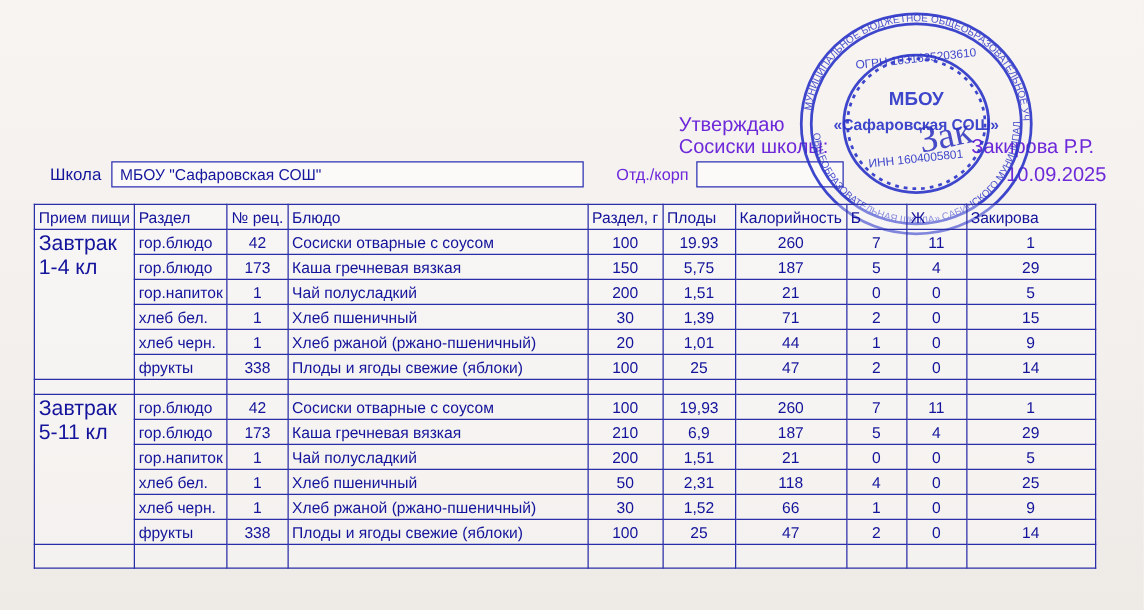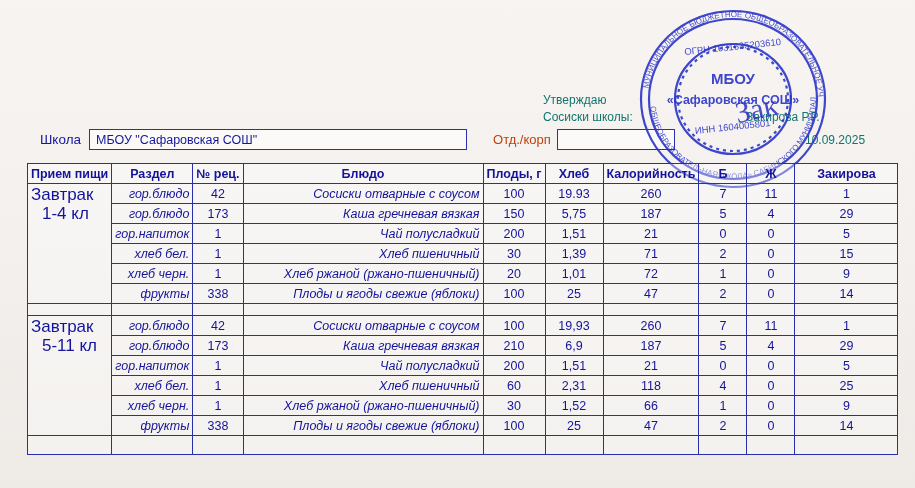--- a/index.html
+++ b/index.html
@@ -12,22 +12,22 @@
     overflow:hidden;
   }
   .sheet{
     position:absolute;inset:0;
     background:linear-gradient(180deg,#f7f4f1 0%,#f2efec 60%,#eeeae6 100%);
   }
   
   .approve{
     position:absolute;
     left:543px;top:92px;
-    font-size:12px;
-    color:#0f766e;
+    font-size:16px;
+    color:#6d28d9;
     line-height:17px;
     white-space:nowrap;
   }
   .approve .line2{display:block;}
   .approve .dir-name{margin-left:110px;}
   .approve .date{position:absolute;left:262px;top:40px;white-space:nowrap;}
 
   .school-row{
     position:absolute;left:40px;top:129px;
     display:flex;align-items:center;
@@ -36,21 +36,21 @@
   .school-label{margin-right:8px;color:#14169c;font-size:13.5px;}
   .school-box{
     width:378px;height:21px;
     border:1px solid #2b2fb0;
     background:#fbfaf8;
     display:flex;align-items:center;
     padding-left:6px;
     font-size:12.5px;color:#14169c;
     box-sizing:border-box;
   }
-  .otd-label{margin-left:26px;color:#c2410c;font-size:13px;}
+  .otd-label{margin-left:26px;color:#6d28d9;font-size:13px;}
   .otd-box{
     width:118px;height:21px;
     border:1px solid #2b2fb0;
     background:#fbfaf8;
     margin-left:6px;
     box-sizing:border-box;
   }
 
   
   table.menu{
@@ -64,45 +64,44 @@
   table.menu th, table.menu td{
     border:1px solid #2a2ea8;
     padding:1px 3px;
     height:20px;
     box-sizing:border-box;
     font-weight:normal;
     color:#13139b;
     white-space:nowrap;
   }
   table.menu th{
-    text-align:center;
+    text-align:left;
     font-size:12.5px;
-    font-weight:bold;
   }
   
   .c-priem{width:77px;}
   .c-razdel{width:62px;}
   .c-rec{width:46px;}
   .c-blyudo{width:240px;}
   .c-vyhod{width:60px;}
   .c-cena{width:58px;}
   .c-kal{width:75px;}
   .c-b{width:48px;}
   .c-zh{width:48px;}
   .c-u{width:103px;}
 
   td.center{text-align:center;}
-  td.left{text-align:right;padding-left:5px;font-style:italic;}
+  td.left{text-align:left;padding-left:5px;}
   td.meal{
     text-align:left;padding-left:6px;
     vertical-align:top;
     font-size:17px;
     line-height:19px;
   }
-  td.meal .l2{display:block;margin-left:11px;}
+  td.meal .l2{display:block;}
   tr.spacer td{height:12px;}
   tr.empty td{height:19px;}
 
   
   .stamp{
     position:absolute;
     left:588px;top:4px;
     width:290px;height:190px;
     pointer-events:none;
   }
@@ -159,22 +158,22 @@
 </svg>
 <div class="sig">Зак</div>
 
 <table class="menu">
   <thead>
     <tr>
       <th class="c-priem">Прием пищи</th>
       <th class="c-razdel">Раздел</th>
       <th class="c-rec">№ рец.</th>
       <th class="c-blyudo">Блюдо</th>
-      <th class="c-vyhod">Плоды, г</th>
-      <th class="c-cena">Хлеб</th>
+      <th class="c-vyhod">Раздел, г</th>
+      <th class="c-cena">Плоды</th>
       <th class="c-kal">Калорийность</th>
       <th class="c-b">Б</th>
       <th class="c-zh">Ж</th>
       <th class="c-u">Закирова</th>
     </tr>
   </thead>
   <tbody>
 
     <tr>
       <td class="meal" rowspan="6">
@@ -223,21 +222,21 @@
       <td class="center">2</td>
       <td class="center">0</td>
       <td class="center">15</td>
     </tr>
     <tr>
       <td class="left">хлеб черн.</td>
       <td class="center">1</td>
       <td class="left">Хлеб ржаной (ржано-пшеничный)</td>
       <td class="center">20</td>
       <td class="center">1,01</td>
-      <td class="center">72</td>
+      <td class="center">44</td>
       <td class="center">1</td>
       <td class="center">0</td>
       <td class="center">9</td>
     </tr>
     <tr>
       <td class="left">фрукты</td>
       <td class="center">338</td>
       <td class="left">Плоды и ягоды свежие (яблоки)</td>
       <td class="center">100</td>
       <td class="center">25</td>
@@ -294,21 +293,21 @@
       <td class="center">1,51</td>
       <td class="center">21</td>
       <td class="center">0</td>
       <td class="center">0</td>
       <td class="center">5</td>
     </tr>
     <tr>
       <td class="left">хлеб бел.</td>
       <td class="center">1</td>
       <td class="left">Хлеб пшеничный</td>
-      <td class="center">60</td>
+      <td class="center">50</td>
       <td class="center">2,31</td>
       <td class="center">118</td>
       <td class="center">4</td>
       <td class="center">0</td>
       <td class="center">25</td>
     </tr>
     <tr>
       <td class="left">хлеб черн.</td>
       <td class="center">1</td>
       <td class="left">Хлеб ржаной (ржано-пшеничный)</td>

